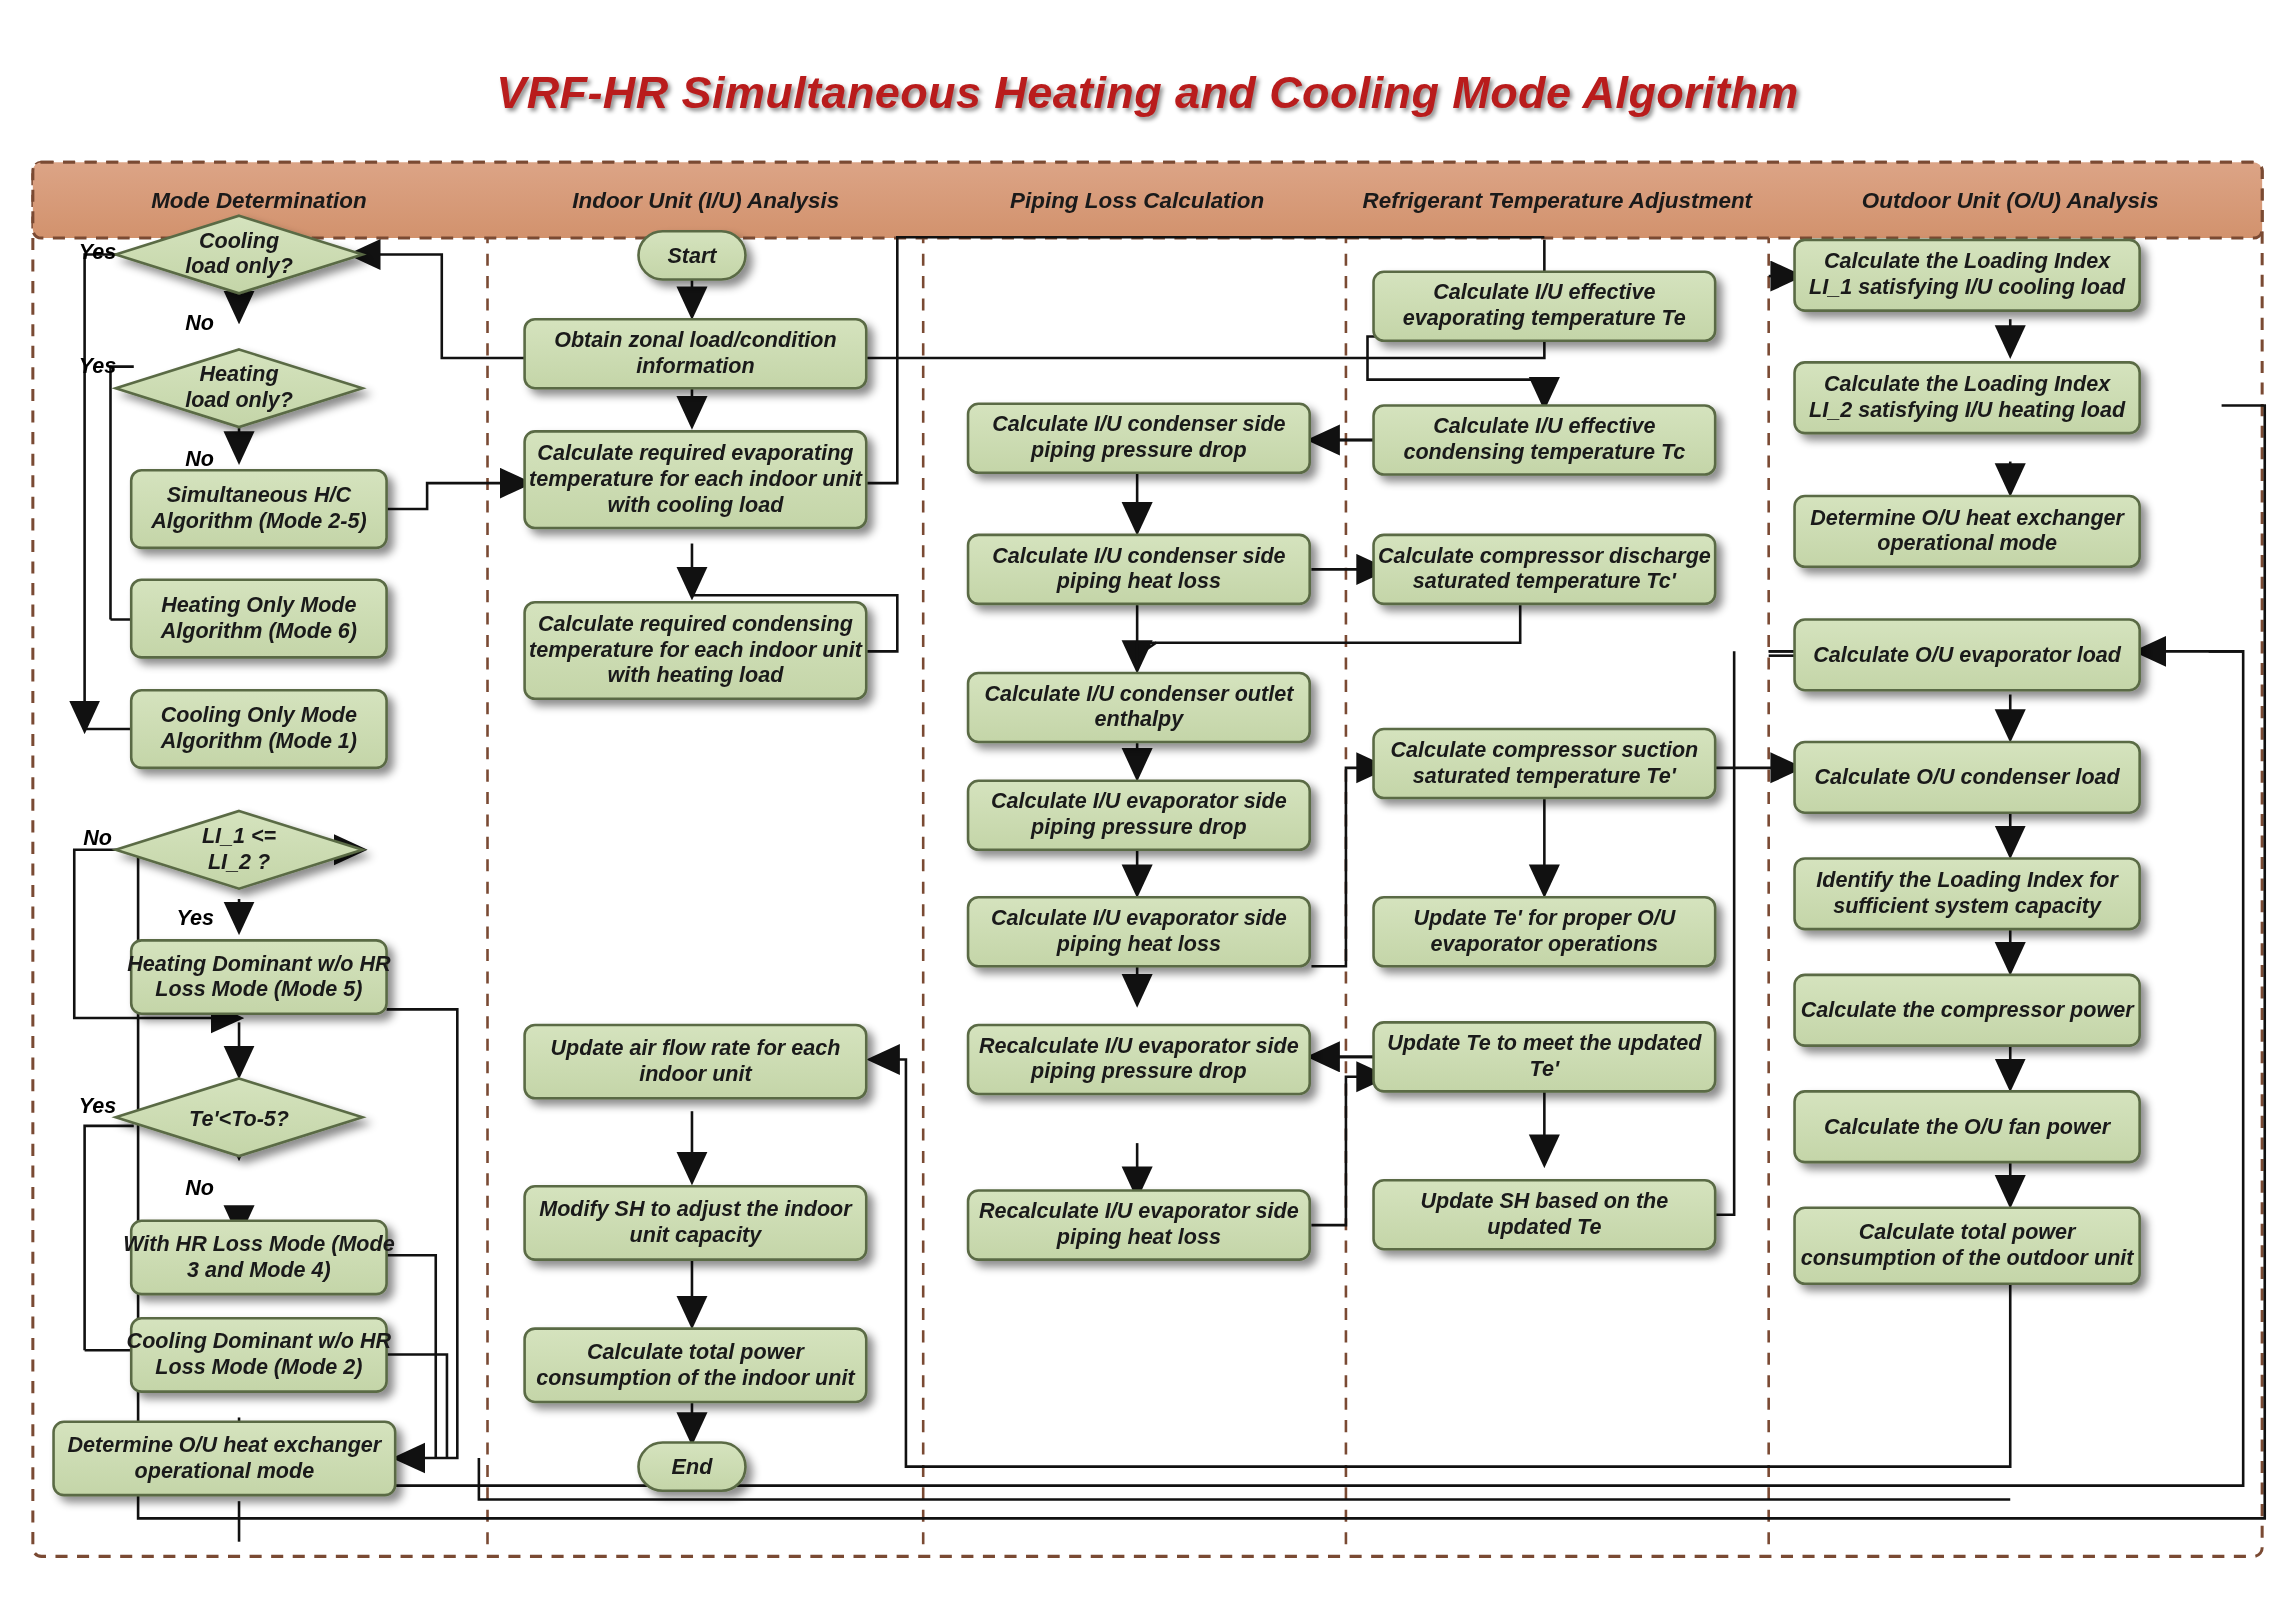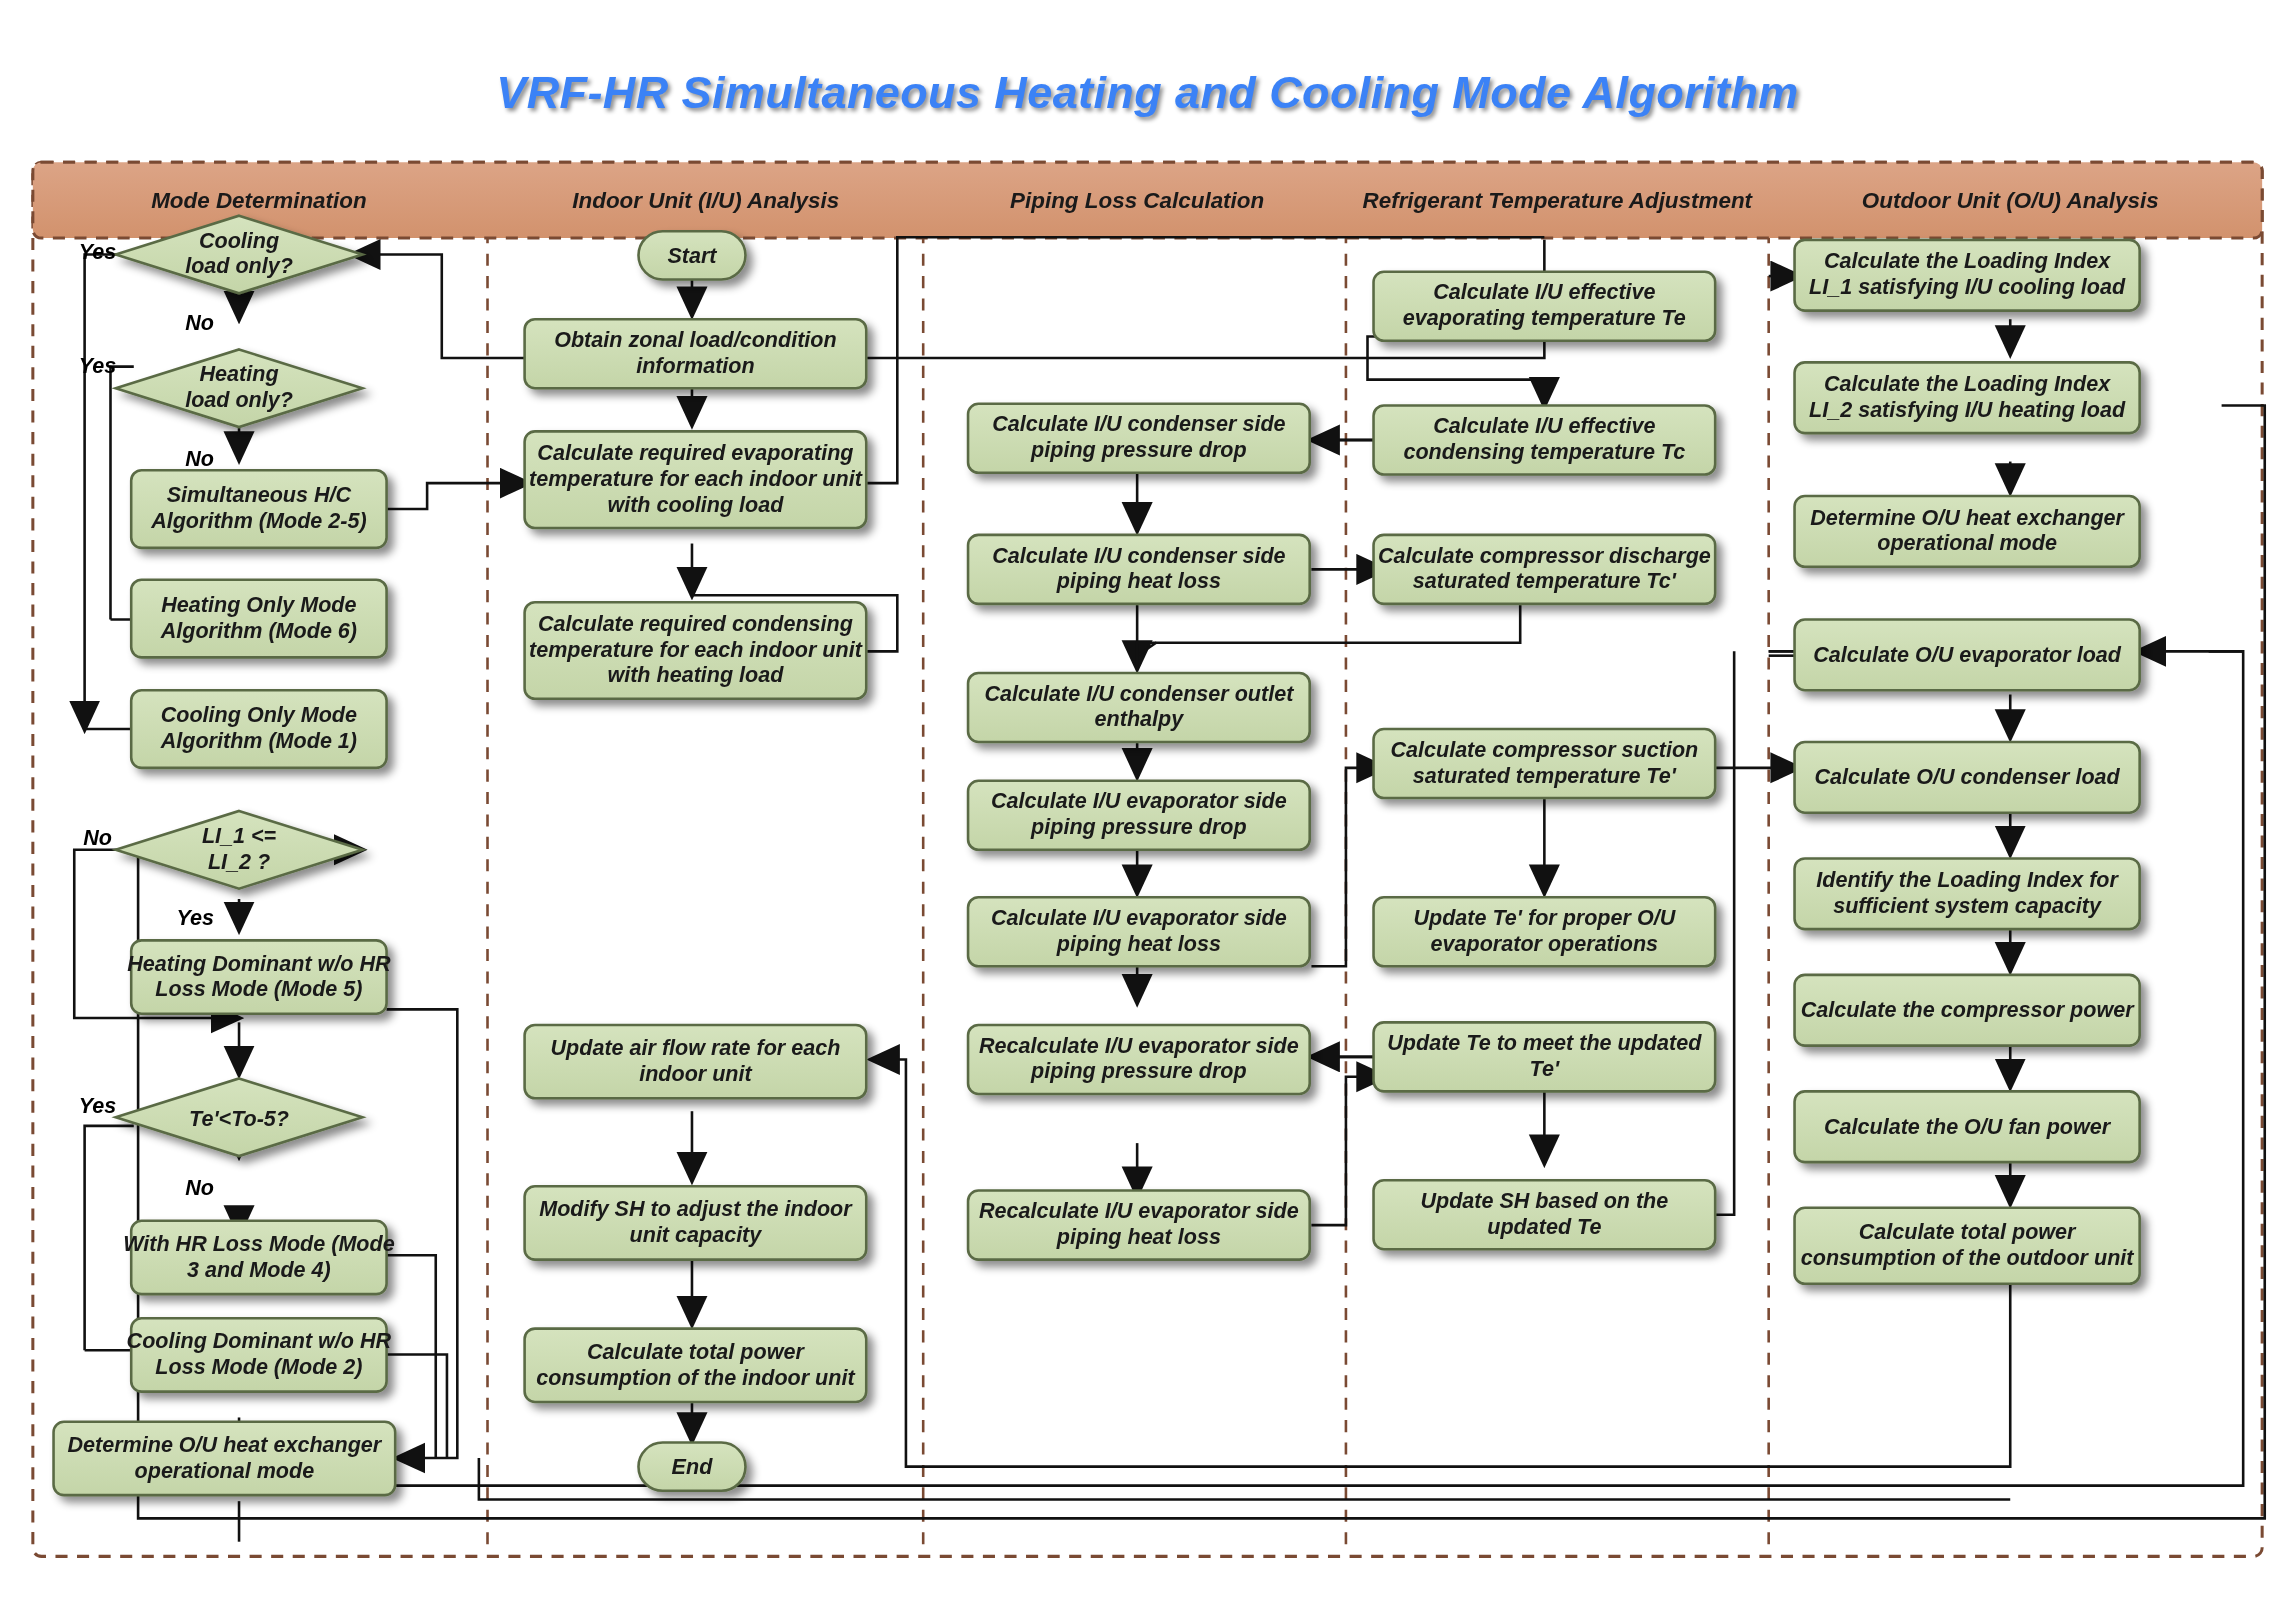--- a/index.html
+++ b/index.html
@@ -1,19 +1,19 @@
 <!DOCTYPE html>
 <html style="font-size:14px"><head>
 <meta charset="utf-8">
 <style>
   html,body{margin:0;padding:0;background:#ffffff;}
   body{width:2295px;height:1609px;position:relative;
        font-family:"Liberation Sans","DejaVu Sans",sans-serif;}
   #title{position:absolute;left:0;top:67px;width:2295px;text-align:center;
-         font-size:45px;font-weight:bold;font-style:italic;color:#3b82f6;
+         font-size:45px;font-weight:bold;font-style:italic;color:#b91c1c;
          text-shadow:2.6px 2.6px 4.3px rgba(0,0,0,0.45);letter-spacing:0.4px;}
   svg{position:absolute;left:0;top:0;}
   .hdrtxt{font-size:26px;font-weight:bold;font-style:italic;fill:#1a1a1a;}
   .nodetxt{font-size:25px;font-weight:bold;font-style:italic;fill:#1a1a1a;}
   .smalltxt{font-size:25px;font-weight:bold;font-style:italic;fill:#000;}
   .ln{stroke:#111;stroke-width:3;fill:none;}
   .lane{stroke:#7a4a33;stroke-width:3;stroke-dasharray:14 12;fill:none;}
   .frame{stroke:#7a4a33;stroke-width:3.5;stroke-dasharray:14 11;fill:none;}
 </style>
 </head>

